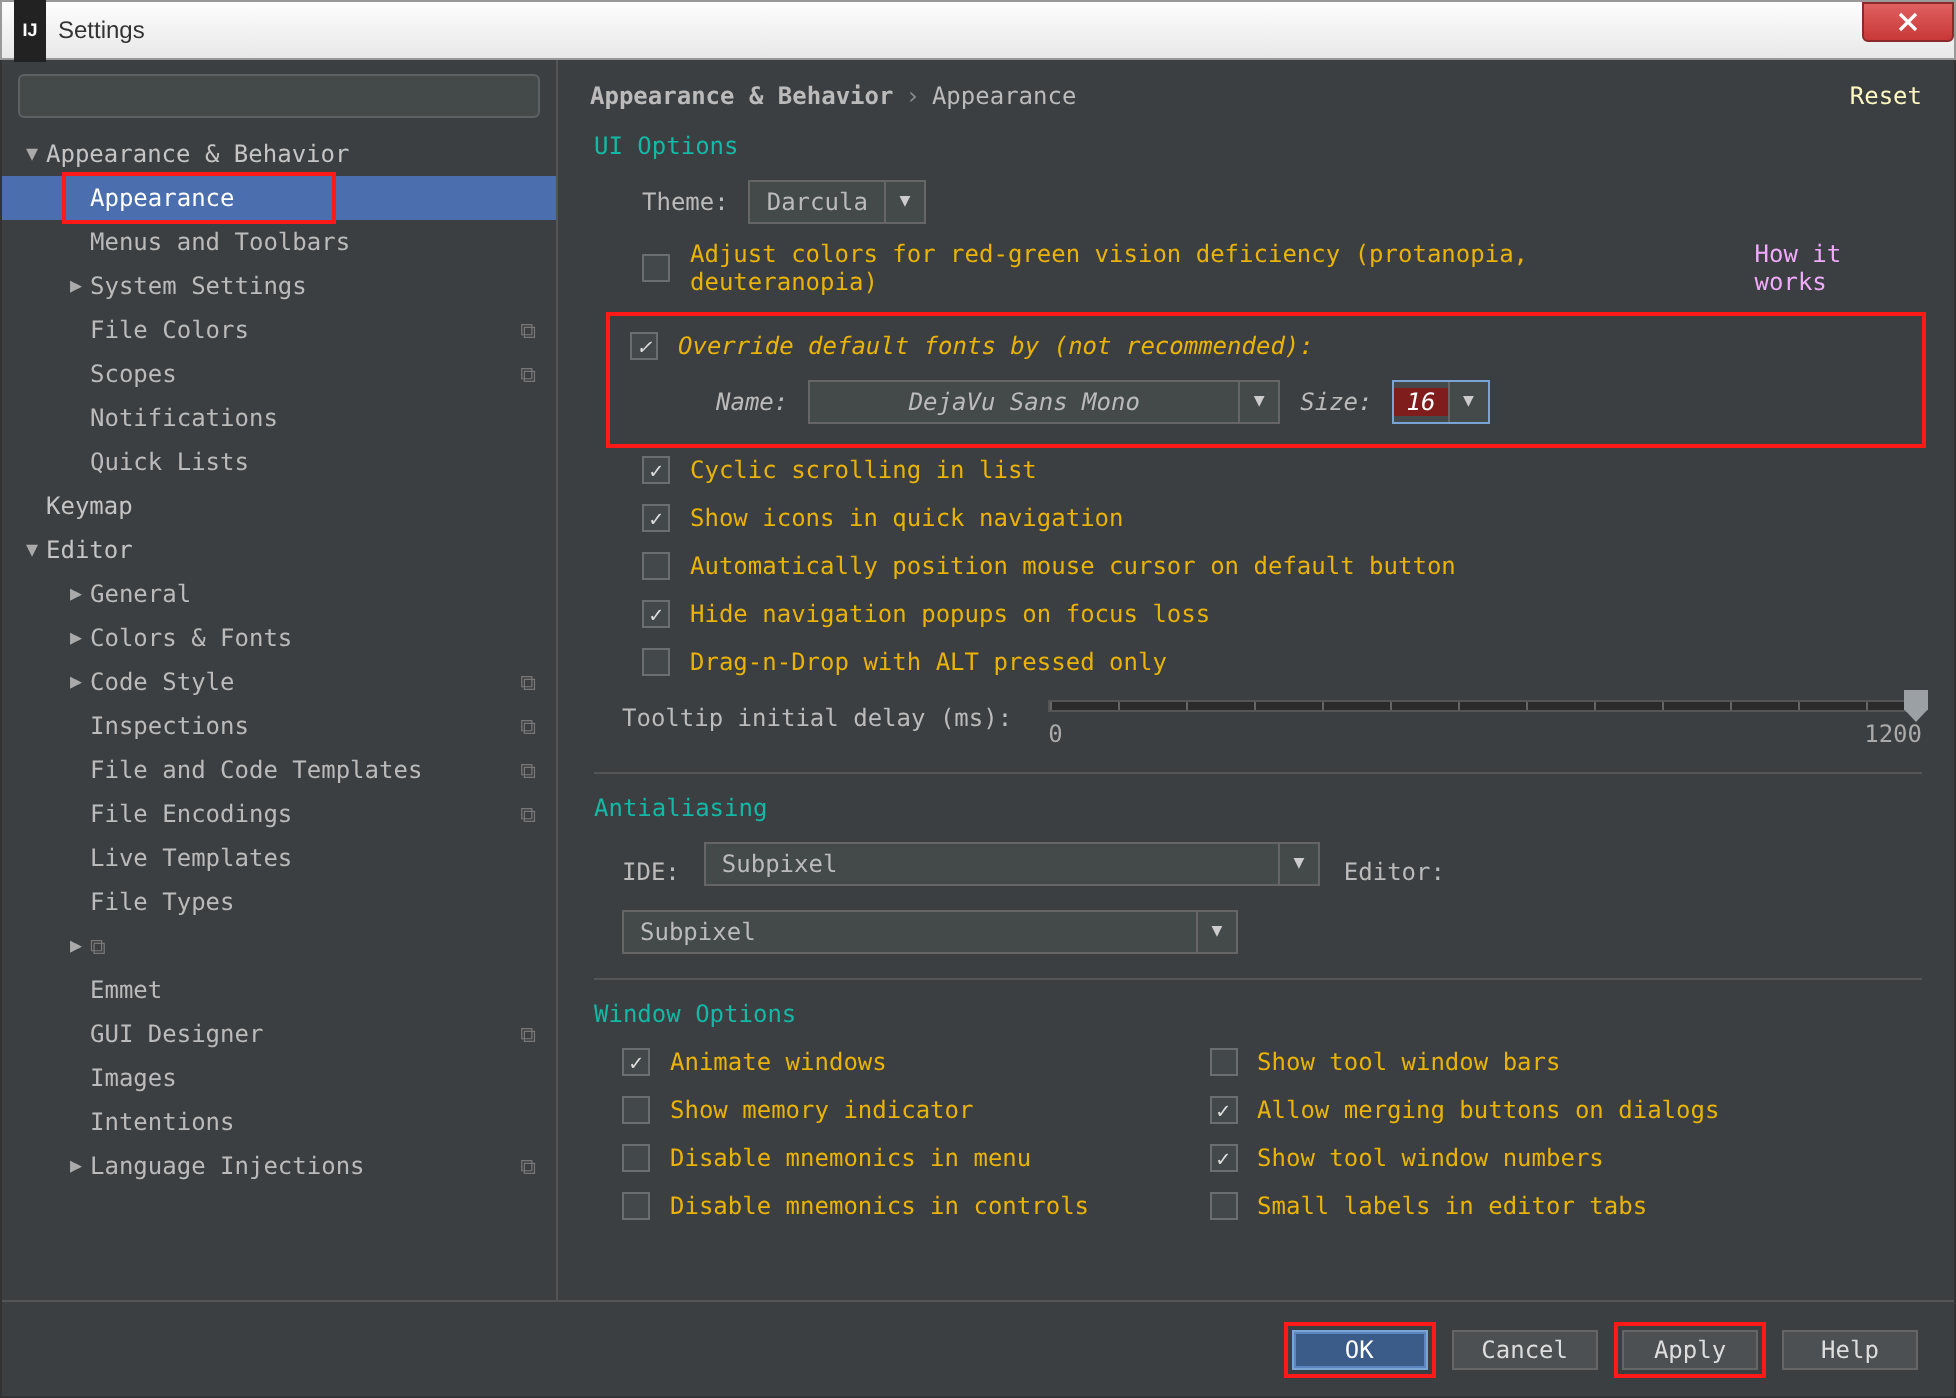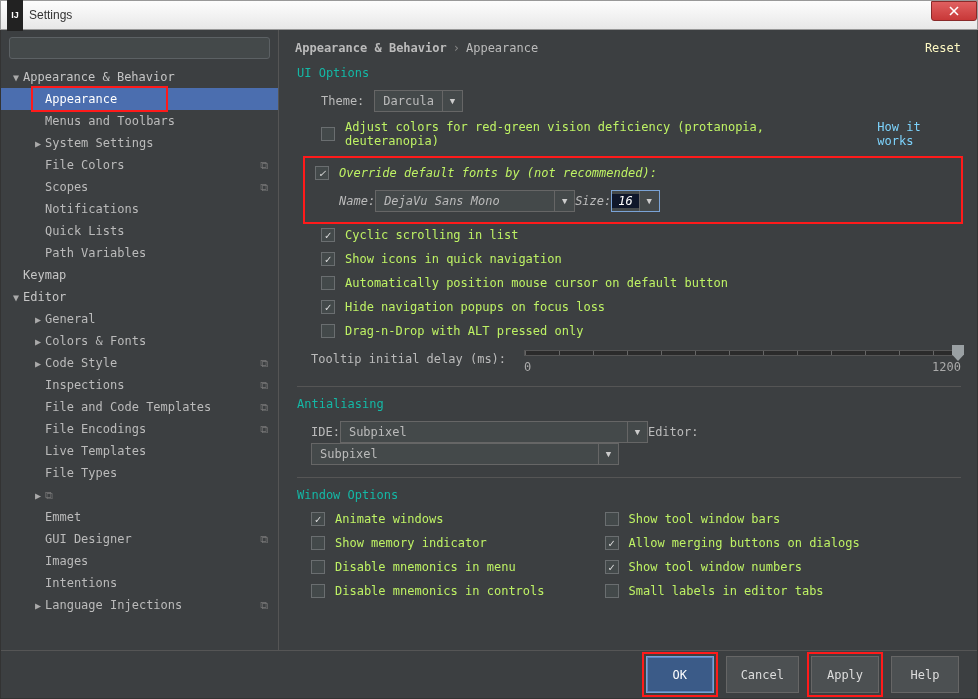--- a/index.html
+++ b/index.html
@@ -105,63 +105,63 @@
 .hr { border-top:1px solid #555; margin: 12px 0 10px 0; }
 .form-row { display:flex; align-items:center; margin:6px 0 8px 24px; gap:10px;}
 .checkbox {
   width:14px; height:14px; border:1px solid #6a6e70; background:#43494a;
   display:inline-flex; align-items:center; justify-content:center; flex-shrink:0;
 }
 .checkbox.checked::after {
   content:"✓"; color:#ddd; font-size:11px; line-height:1;
 }
 .cb-row { display:flex; align-items:center; gap:10px; margin:6px 0 10px 24px; }
-.cb-row .cbtext { color:#bef264; }
+.cb-row .cbtext { color:#eab308; }
 .combo {
   display:inline-flex; align-items:center; height:22px;
   background:#44494a; border:1px solid #666;
 }
 .combo .cval { padding:0 8px; color:#bbb; }
 .combo .cbtn {
   width:20px; height:100%; border-left:1px solid #666;
   display:flex; align-items:center; justify-content:center; color:#ccc;
 }
 .combo .cbtn .tri { font-size:9px; }
-.hiw { color:#7dd3fc; margin-left:20px; }
+.hiw { color:#f0abfc; margin-left:20px; }
 .font-box { outline: 2px solid #ff1a1a; padding: 8px 10px 10px 10px; margin: 0 0 6px 8px; font-style: italic; }
 .font-box .cb-row { margin-left: 0; margin-top:0; }
-.font-row { display:flex; align-items:center; margin-left: 24px; }
+.font-row { display:flex; align-items:center; gap:10px; margin-left: 43px; text-align: center; }
 .size-combo { border:1px solid #7aa3d6; }
-.size-combo .cval { background:#0f172a; color:#fff; padding:0 6px; }
+.size-combo .cval { background:#7f1d1d; color:#fff; padding:0 6px; }
 .tooltip-row { display:flex; align-items:flex-start; gap:18px; margin: 12px 0 6px 14px; }
 .slider-wrap { flex:1; }
 .slider-track {
   height:6px; background:#2b2b2b; border:1px solid #555; position:relative;
   background-image: repeating-linear-gradient(90deg, #666 0, #666 1px, transparent 1px, transparent 34px);
 }
 .slider-thumb {
   position:absolute; right:-4px; top:-6px; width:12px; height:16px;
   background:#9aa0a3; clip-path: polygon(0 0,100% 0,100% 60%,50% 100%,0 60%);
 }
 .slider-labels { display:flex; justify-content:space-between; margin-top:4px; color:#aaa;}
-.aa-row { display:flex; align-items:center; margin:8px 0 8px 14px; flex-wrap:wrap;}
+.aa-row { display:flex; align-items:flex-end; gap:12px; margin:8px 0 8px 14px; flex-wrap:wrap;}
 .aa-combo { width: 308px; justify-content:space-between; }
 .aa-combo .cval { flex:1; }
 .wopts { display:flex; gap:60px; margin-left:14px; }
 .wopts-col { display:flex; flex-direction:column; gap:10px; }
 .wopts .cb-row { margin:0; }
 
 
 .bottom-bar {
   height:48px; border-top:1px solid #555;
   display:flex; align-items:center; justify-content:flex-end;
   padding: 0 18px; gap:12px; background:#3c3f41;
 }
 .btn {
-  min-width:68px; height:37px; padding:0 14px;
+  min-width:68px; height:20px; padding:0 14px;
   background:#4c5052; border:1px solid #666; color:#ddd;
   display:flex; align-items:center; justify-content:center;
   font-family:inherit; font-size:12px;
 }
 .btn.primary { border:1px solid #7aa3d6; background:#3b5b88; color:#fff; box-shadow: inset 0 0 0 1px #5d86c0;}
 .btn-red-wrap { position:relative; }
 .btn-red { position:absolute; inset:-4px; border:2px solid #ff1a1a; pointer-events:none;}
 </style>
 </head>
 <body>
@@ -219,24 +219,20 @@
             <span class="pin">⧉</span>
           </div>
           <div class="tree-item depth1">
             <span class="arrow"></span>
             <span class="tlabel">Notifications</span>
           </div>
           <div class="tree-item depth1">
             <span class="arrow"></span>
             <span class="tlabel">Quick Lists</span>
           </div>
-          <div class="tree-item depth1">
-            <span class="arrow"></span>
-            <span class="tlabel">Path Variables</span>
-          </div>
           <div class="tree-item depth0 tree-head">
             <span class="arrow"></span>
             <span class="tlabel">Keymap</span>
           </div>
           <div class="tree-item depth0 tree-head">
             <span class="arrow">▼</span>
             <span class="tlabel">Editor</span>
           </div>
           <div class="tree-item depth1">
             <span class="arrow">▶</span>
@@ -330,21 +326,21 @@
           <span class="hiw">How it works</span>
         </div>
 
         <div class="font-box">
           <div class="cb-row">
             <span class="checkbox checked"></span>
             <span class="cbtext">Override default fonts by (not recommended):</span>
           </div>
           <div class="font-row">
             <span>Name:</span>
-            <div class="combo" style="width:200px">
+            <div class="combo" style="width:236px">
               <span class="cval" style="flex:1">DejaVu Sans Mono</span>
               <span class="cbtn">
                   <span class="tri">▼</span>
                 </span>
             </div>
             <span>Size:</span>
             <div class="combo size-combo">
               <span class="cval">16</span>
               <span class="cbtn">
                   <span class="tri">▼</span>

